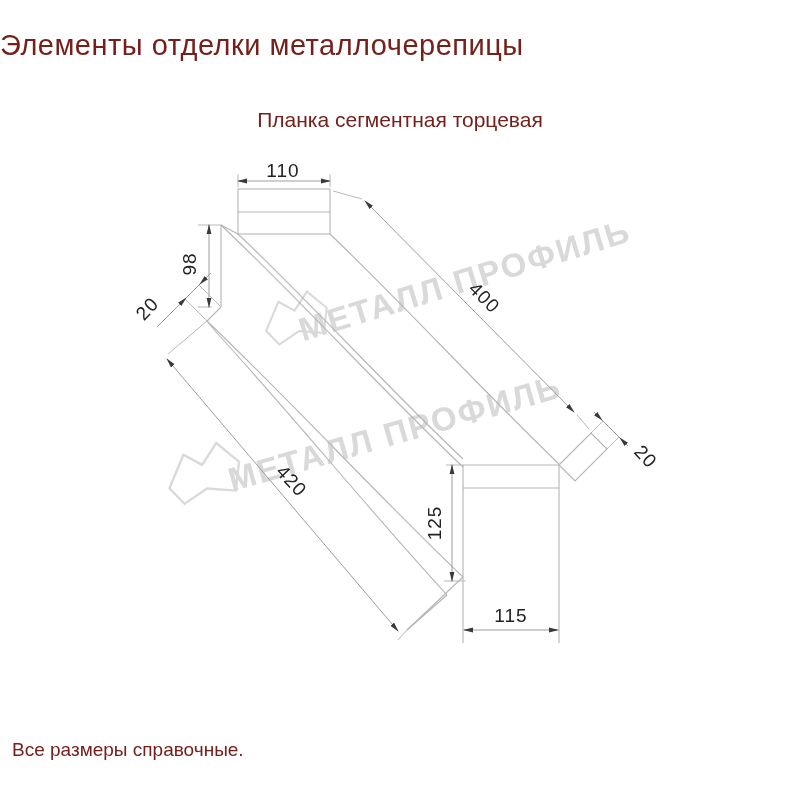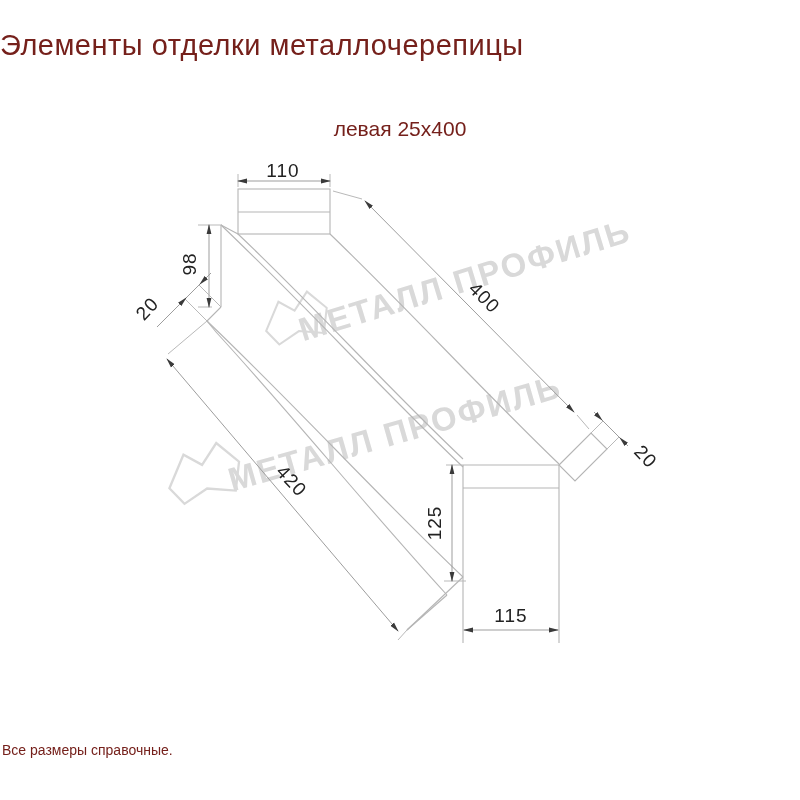--- a/index.html
+++ b/index.html
@@ -19,31 +19,31 @@
   .drawing-svg{position:absolute;left:0;top:0;width:800px;height:800px;}
   .geo{stroke:#b5b5b5;stroke-width:1.1;fill:none;}
   .ext{stroke:#b9b9b9;stroke-width:1;fill:none;}
   .dim{stroke:#9d9d9d;stroke-width:1;fill:none;marker-start:url(#arr);marker-end:url(#arr);}
   .dimplain{stroke:#9d9d9d;stroke-width:1;fill:none;}
   .tinyarr{stroke:#9d9d9d;stroke-width:1;fill:none;marker-end:url(#arr);}
   .dimtext{font-size:19px;fill:#222222;letter-spacing:1px;}
   .wm-text{font-size:33px;font-weight:bold;letter-spacing:2px;fill:#d9d9d9;}
   .wm-logo{stroke:#d9d9d9;stroke-width:2;fill:none;}
   .footer{
-    position:absolute;left:2px;top:739px;width:770px;
-    font-size:14px;line-height:22px;color:#75201b;
+    position:absolute;left:12px;top:739px;width:770px;
+    font-size:19px;line-height:22px;color:#75201b;
   }
 </style>
 </head>
 <body>
 
 <div class="page-title">Элементы отделки металлочерепицы</div>
 
 <div class="subtitle">
-  <div class="sub2">левая 25х400</div>
+  <div class="sub1">Планка сегментная торцевая</div>
 </div>
 
 <svg class="drawing-svg" viewBox="0 0 800 800">
   <defs>
     <marker id="arr" viewBox="0 0 10 6" refX="9" refY="3" markerWidth="10" markerHeight="6" orient="auto-start-reverse" markerUnits="userSpaceOnUse">
       <path d="M0,0.6 L10,3 L0,5.4 Z" fill="#3a3a3a"></path>
     </marker>
   </defs>
 
   <g>

